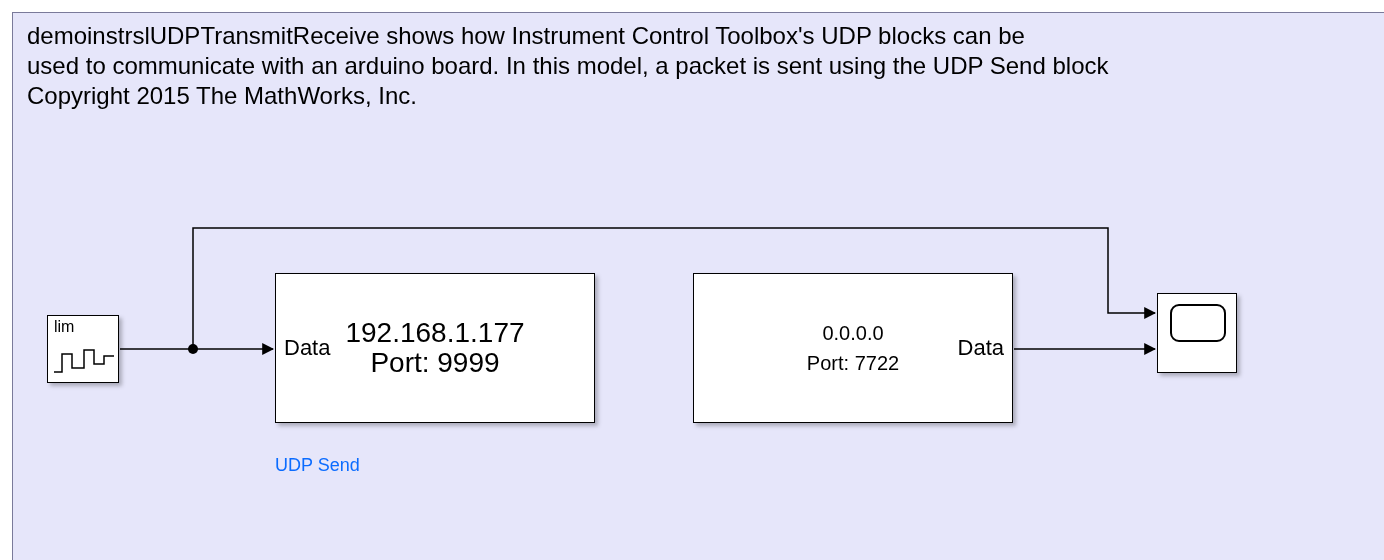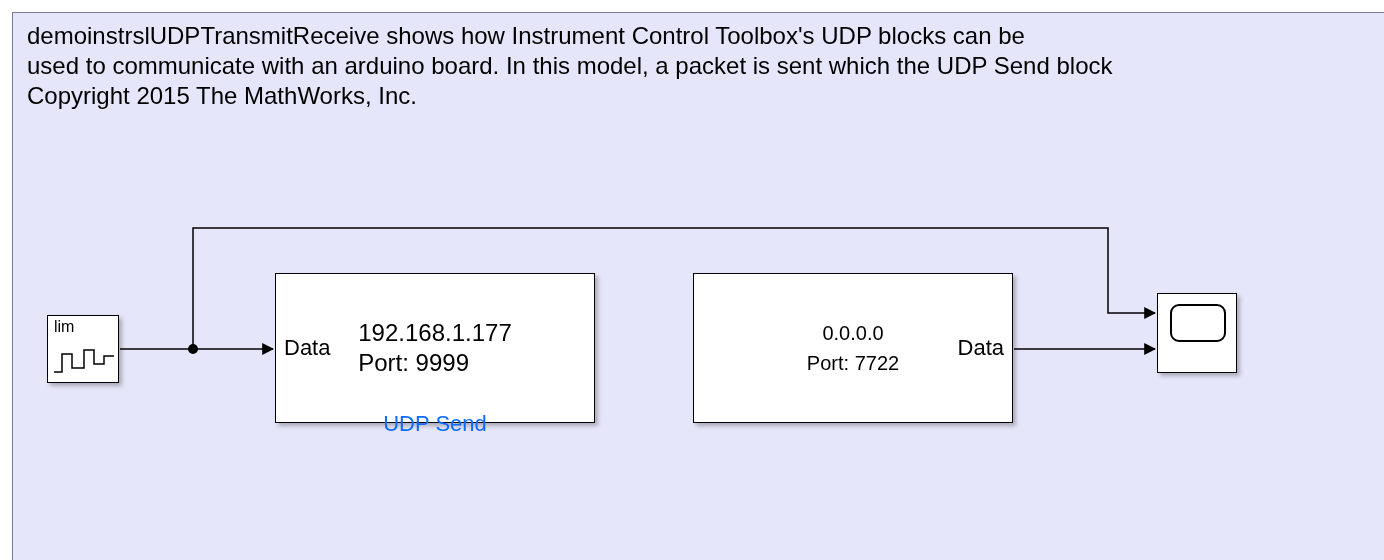--- a/index.html
+++ b/index.html
@@ -71,30 +71,30 @@
       left: 8px;
       top: 50%;
       transform: translateY(-50%);
       font-size: 22px;
     }
     .udp-send-block .center-info {
       position: absolute;
       left: 50%;
       top: 50%;
       transform: translate(-50%, -50%);
-      font-size: 24px;
+      text-align: center;
+      font-size: 28px;
       line-height: 30px;
     }
     .udp-send-name {
       position: absolute;
       left: 262px;
-      top: 398px;
+      top: 442px;
       width: 320px;
-      text-align: center;
-      font-size: 22px;
+      font-size: 18px;
       color: #0b6cff;
     }
 
     
     .udp-receive-block {
       left: 680px;
       top: 260px;
       width: 320px;
       height: 150px;
     }
@@ -143,21 +143,21 @@
       pointer-events: none;
     }
   </style>
 </head>
 <body>
 
 <div class="canvas">
 
   <div class="description">
     <span>demoinstrslUDPTransmitReceive shows how Instrument Control Toolbox's UDP blocks can be</span>
-    <span>used to communicate with an arduino board.  In this model, a packet is sent which the UDP Send block</span>
+    <span>used to communicate with an arduino board.  In this model, a packet is sent using the UDP Send block</span>
     <span>Copyright 2015 The MathWorks, Inc.</span>
   </div>
 
   <div class="block source-block">
     <span class="lim-label">lim</span>
     <svg class="wave" viewBox="0 0 60 36">
       <polyline points="0,30 8,30 8,12 18,12 18,26 30,26 30,8 40,8 40,22 50,22 50,14 60,14" fill="none" stroke="#000" stroke-width="1.5"></polyline>
     </svg>
   </div>
 

